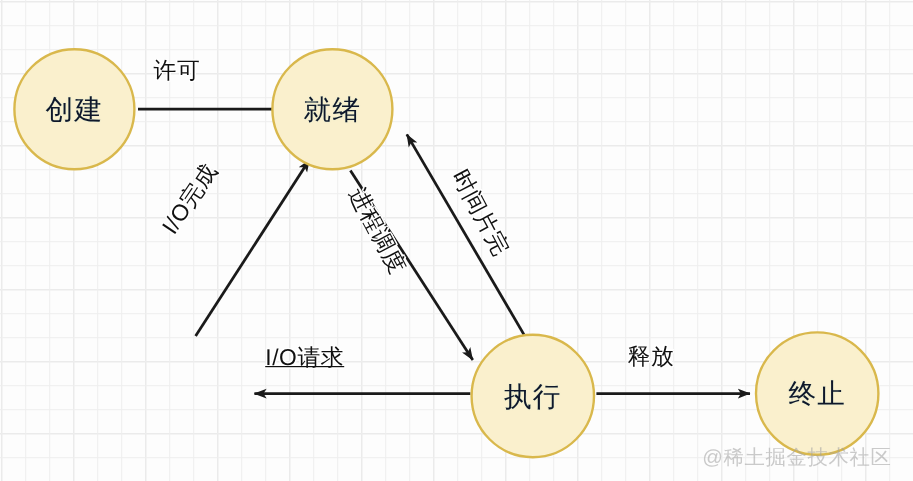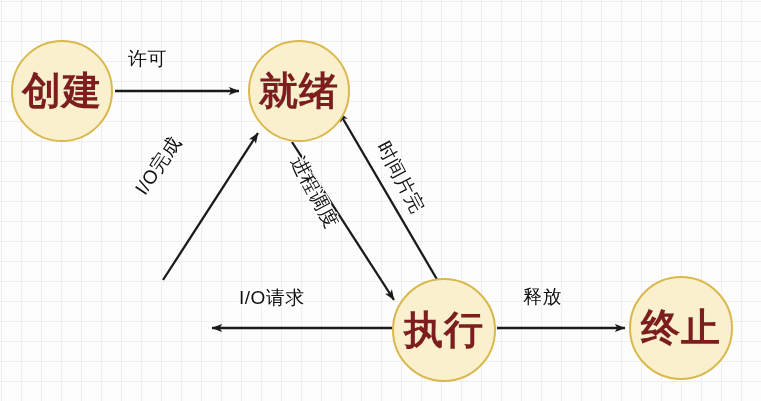--- a/index.html
+++ b/index.html
@@ -31,24 +31,24 @@
   }
   .node {
     position: absolute;
     border-radius: 50%;
     background: #faf0cd;
     border: 2px solid #d9b84c;
     box-sizing: border-box;
     display: flex;
     align-items: center;
     justify-content: center;
-    color: #7f1d1d;
-    font-size: 39px;
+    color: #0f172a;
+    font-size: 23px;
     letter-spacing: 1px;
-    font-weight: 700;
+    font-weight: 400;
     text-shadow: 0 0 1px rgba(120,220,220,0.35);
   }
   .edge-label {
     position: absolute;
     color: #111111;
     font-size: 19px;
     white-space: nowrap;
     letter-spacing: 0.5px;
     text-shadow:
       1px 0 0 #ffffff, -1px 0 0 #ffffff,
@@ -88,39 +88,40 @@
 
     <line x1="392" y1="328" x2="212" y2="328" stroke="#1a1a1a" stroke-width="2.3" marker-end="url(#arrowhead)"></line>
 
     <line x1="497" y1="328" x2="625" y2="328" stroke="#1a1a1a" stroke-width="2.3" marker-end="url(#arrowhead)"></line>
   </svg>
 
   <div class="node" style="left:11px; top:40px; width:102px; height:102px;">
     <span>创建</span>
   </div>
 
-  <div class="node" style="left:248px; top:40px; width:102px; height:102px;">
+  <div class="node" style="left:226px; top:40px; width:102px; height:102px;">
     <span>就绪</span>
   </div>
 
 
   <div class="node" style="left:392px; top:278px; width:104px; height:104px;">
     <span>执行</span>
   </div>
 
   <div class="node" style="left:629px; top:276px; width:104px; height:104px;">
     <span>终止</span>
   </div>
 
   <div class="edge-label" style="left:128px; top:46px;">许可</div>
 
   <div class="edge-label" style="left:140px; top:180px; transform: rotate(-56deg); transform-origin: left center;">I/O完成</div>
 
   <div class="edge-label" style="left:296px; top:145px; transform: rotate(62deg); transform-origin: left center;">进程调度</div>
 
   <div class="edge-label" style="left:382px; top:130px; transform: rotate(62deg); transform-origin: left center;">时间片完</div>
 
-  <div class="edge-label" style="left:239px; top:285px;">I/O请求</div>
+  <div class="edge-label" style="left:221px; top:285px;text-decoration:underline;">I/O请求</div>
 
   <div class="edge-label" style="left:523px; top:284px;text-align:right;">释放</div>
 
+  <div class="watermark">@稀土掘金技术社区</div>
 
 </div>
 
 </body></html>

